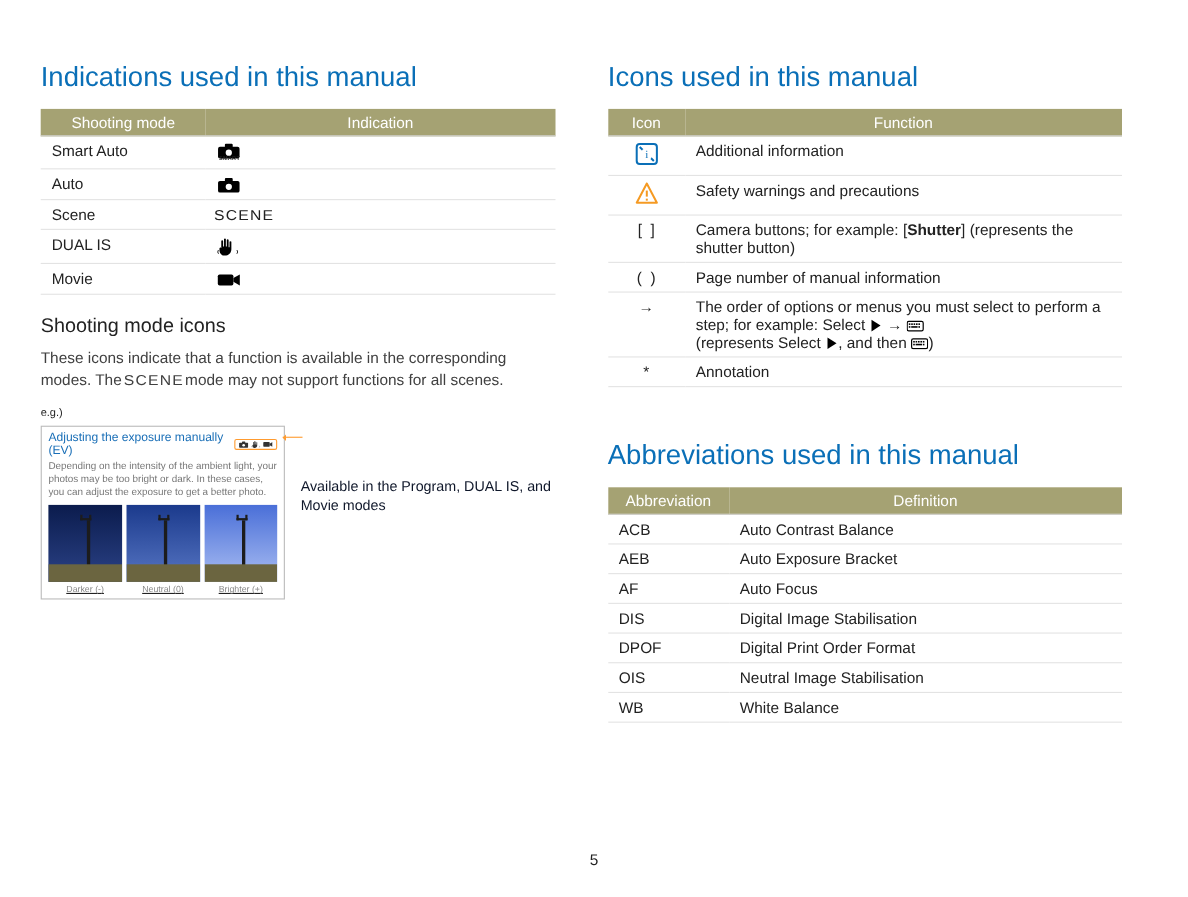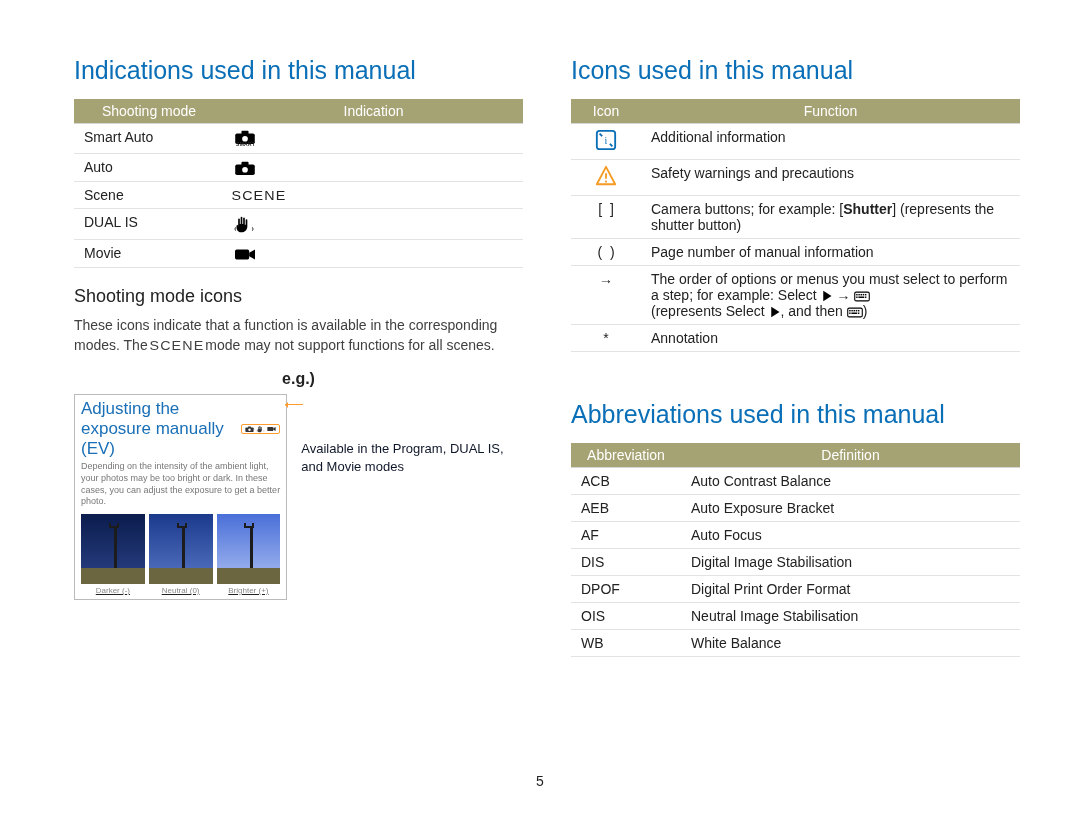--- a/index.html
+++ b/index.html
@@ -7,21 +7,21 @@
     margin: 0;
     font-family: Arial, Helvetica, sans-serif;
     background: #fff;
     width: 1080px;
     height: 815px;
     position: relative;
     color: #222;
   }
   .page {
     display: flex;
-    padding: 56px 60px 40px 74px;
+    padding: 56px 60px 40px 37px;
     gap: 48px;
   }
   .col {
     flex: 1;
     min-width: 0;
   }
   h1.section {
     color: #0a6fb7;
     font-weight: 400;
     font-size: 25px;
@@ -55,40 +55,39 @@
     margin: 10px 0 8px 0;
     color: #222;
   }
   p.body {
     font-size: 14px;
     line-height: 1.45;
     margin: 0 0 14px 0;
     color: #404040;
   }
   .eg-label {
-    font-size: 16px;
-    font-weight: bold;
+    font-size: 10px;
+    font-weight: normal;
     margin-bottom: 6px;
-    text-align: center;
   }
   .eg-row {
     display: flex;
     gap: 14px;
     align-items: flex-start;
   }
   .eg-box {
     border: 1px solid #bbb;
     width: 296px;
     background: #fff;
     font-size: 10px;
     position: relative;
   }
   .eg-box .eg-title {
     color: #1a6fb7;
-    font-size: 17px;
+    font-size: 11px;
     padding: 4px 6px 0 6px;
     display: flex;
     align-items: center;
     gap: 4px;
   }
   .eg-title-icons {
     border: 1px solid #ff9b2f;
     border-radius: 2px;
     padding: 0 3px;
     display: inline-flex;

